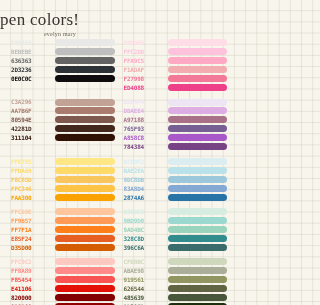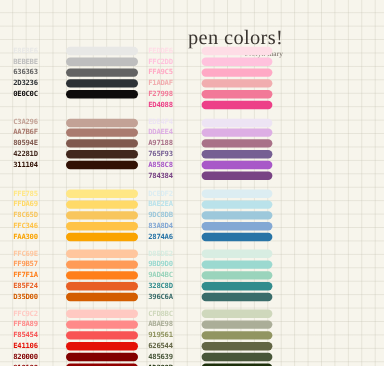--- a/index.html
+++ b/index.html
@@ -9,21 +9,21 @@
     background-color:#f7f5ec;
     background-image:
       linear-gradient(to right, rgba(190,188,170,.30) 1px, transparent 1px),
       linear-gradient(to bottom, rgba(190,188,170,.30) 1px, transparent 1px);
     background-size:11.2px 11.2px;
     background-position:-1px -1px;
     position:relative;
   }
   .page{position:absolute;inset:0;}
 
-  .header{text-align:right;padding-top:23px;}
+  .header{text-align:left;padding-top:11px;}
   .title{
     font-family:"Liberation Serif","DejaVu Serif",serif;
     font-size:17px;color:#3a3530;letter-spacing:.3px;line-height:1;
   }
   .signature{
     font-family:"Liberation Serif","DejaVu Serif",serif;
     font-size:6px;color:#6e665e;letter-spacing:.2px;
     margin-top:3px;margin-left:44px;
   }
 

